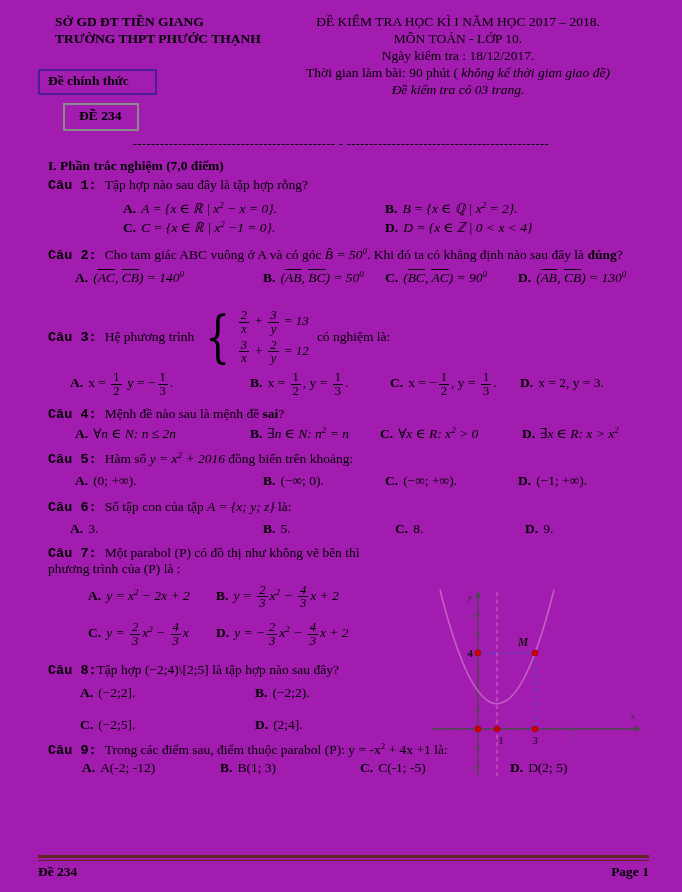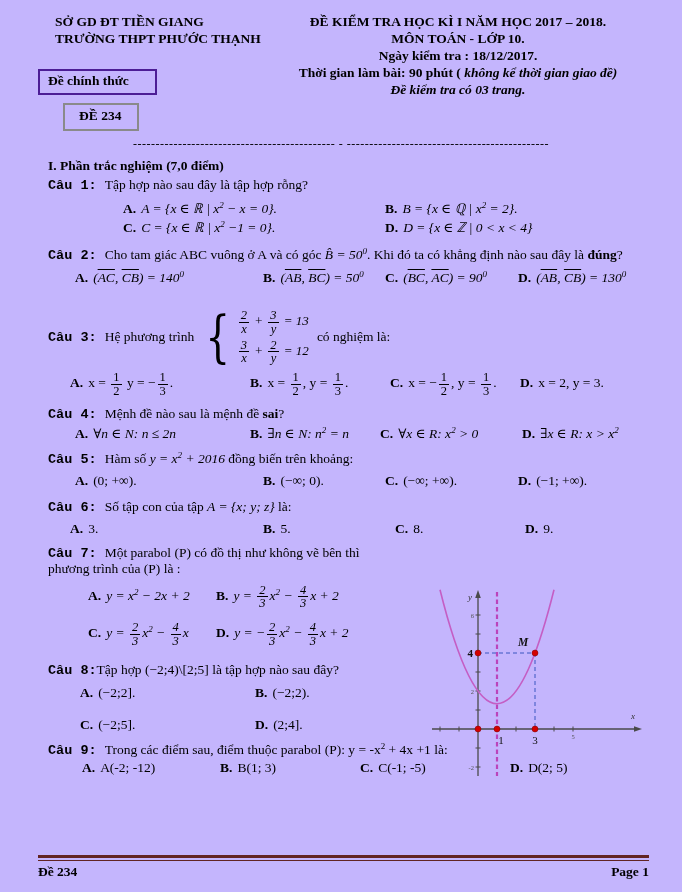--- a/index.html
+++ b/index.html
@@ -1,21 +1,21 @@
 <!DOCTYPE html>
 <html><head>
 <meta charset="utf-8">
 <style>
   html,body{margin:0;padding:0;background:#fff;}
-  .page{position:relative;width:682px;height:892px;background:#c4b5fd;overflow:hidden;
+  .page{position:relative;width:682px;height:892px;background:#a21caf;overflow:hidden;
         font-family:"Liberation Serif","DejaVu Serif",serif;font-size:13.5px;color:#000;}
   b{font-weight:bold;}
   
   .h-left{position:absolute;left:55px;top:13px;font-weight:bold;line-height:17px;white-space:nowrap;}
-  .h-right{position:absolute;left:262px;top:13px;width:392px;text-align:center;font-weight:bold;line-height:17px;}
+  .h-right{position:absolute;left:262px;top:13px;width:392px;text-align:center;font-weight:normal;line-height:17px;}
   .it{font-style:italic;}
   .box-official{position:absolute;left:38px;top:69px;border:2px solid #4c1d95;padding:2px 26px 4px 8px;font-weight:bold;}
   .box-code{position:absolute;left:63px;top:103px;border:2px solid #8a8a8a;padding:3px 16px 5px 14px;font-weight:bold;}
   .sep{position:absolute;left:0;right:0;top:137px;text-align:center;font-size:12px;letter-spacing:0.5px;white-space:nowrap;}
   
   .content{position:absolute;left:48px;top:158px;width:608px;}
   .sec-title{font-weight:bold;margin:0 0 3px 0;}
   .q{margin:0;}
   .qlabel{font-weight:bold;font-family:Liberation Mono, monospace;}
   .math{font-style:italic;}

